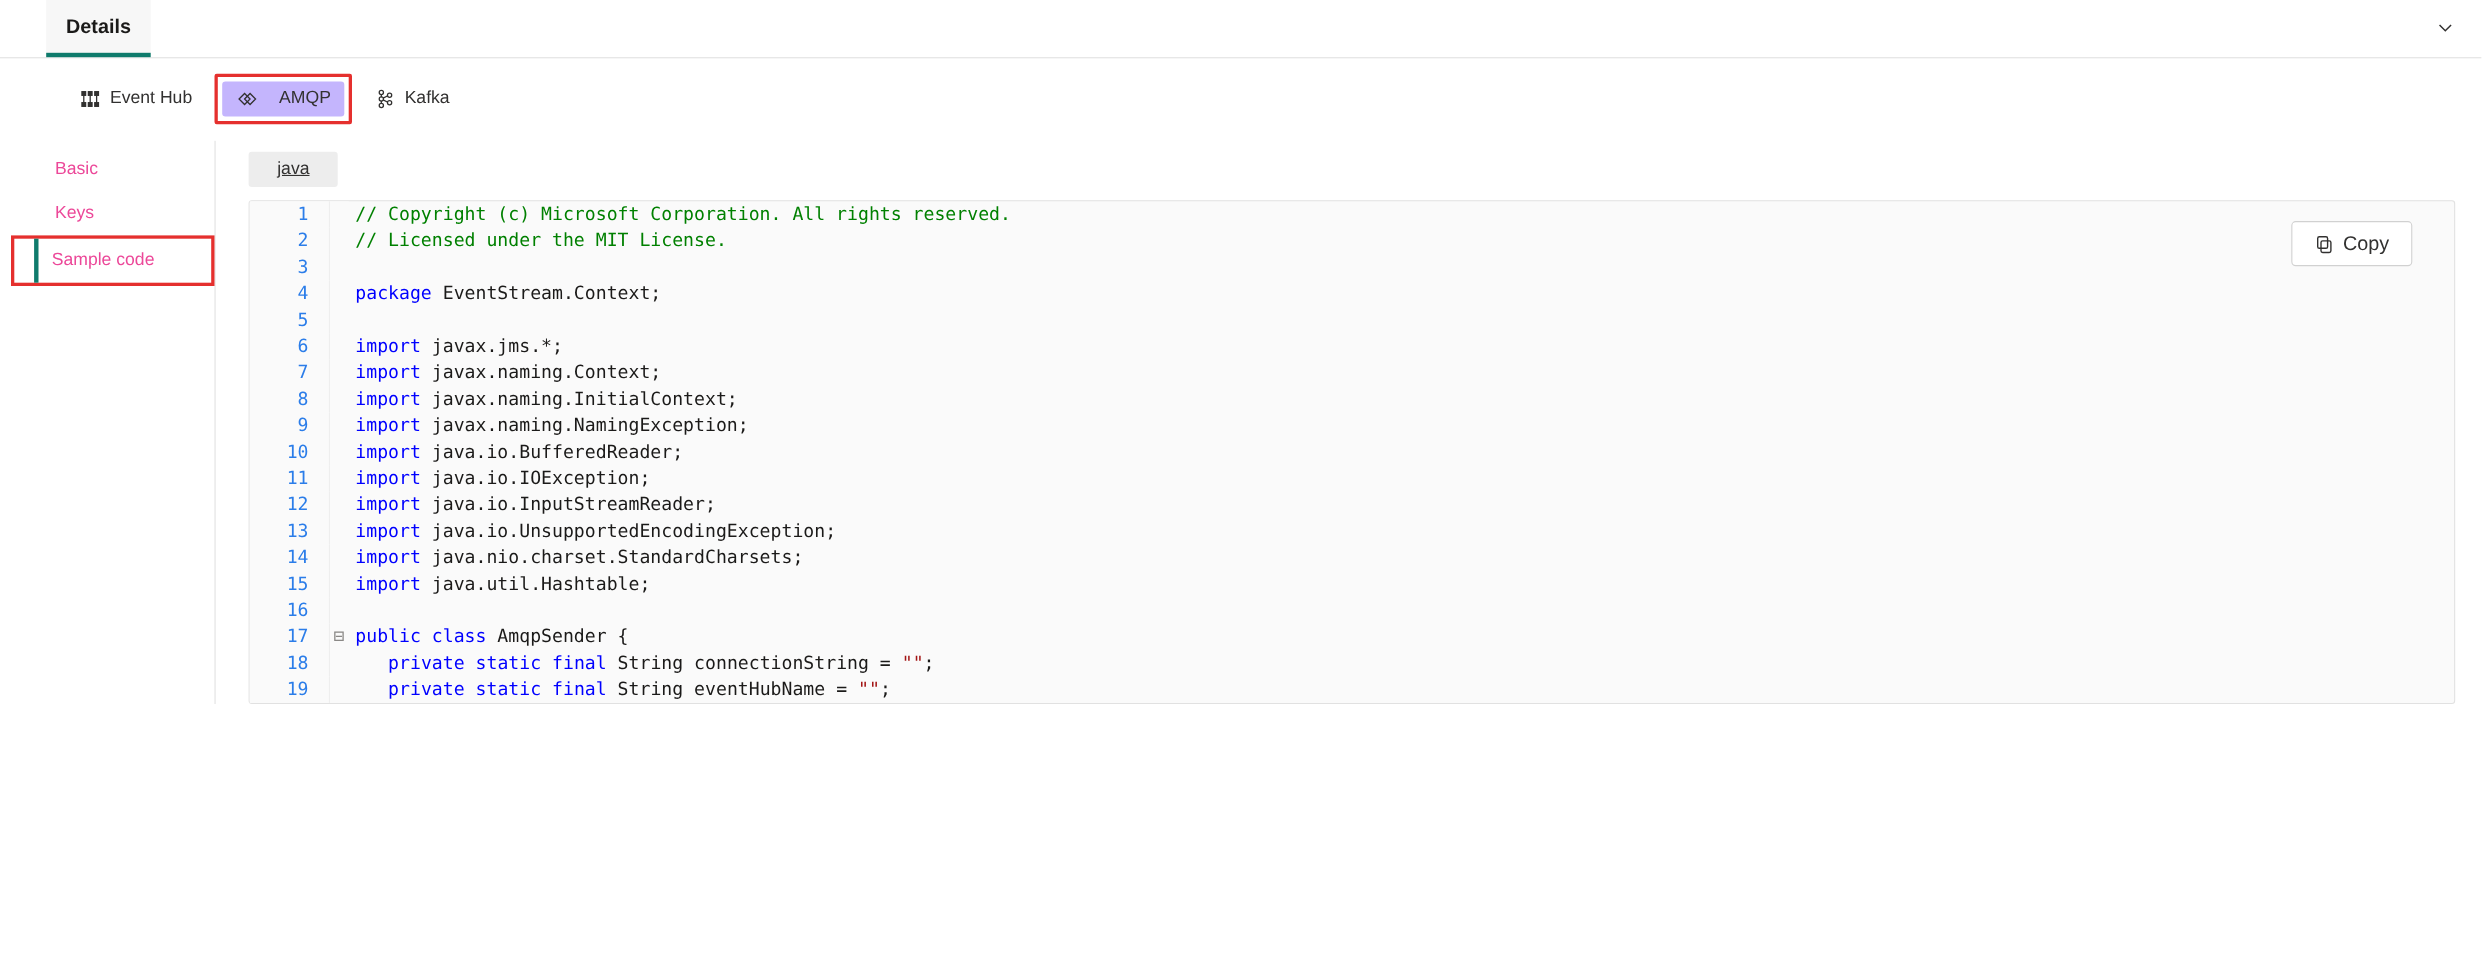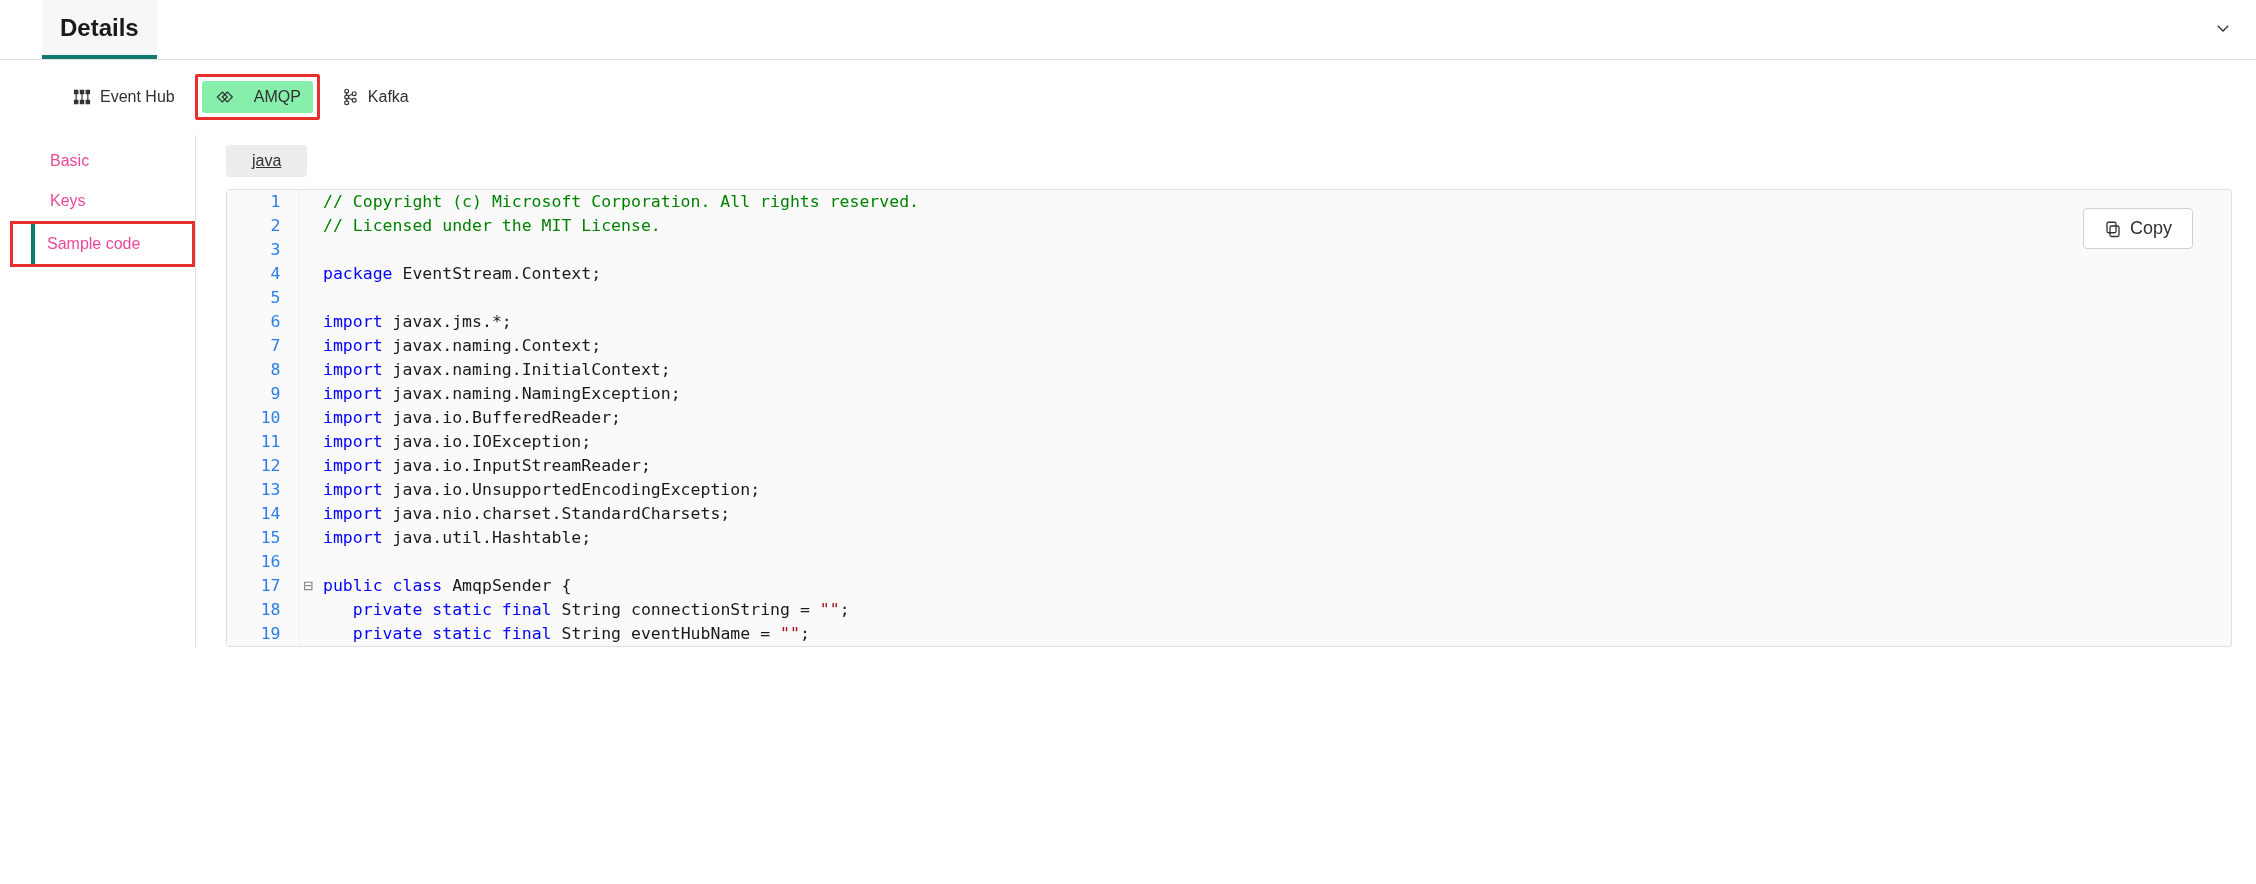--- a/index.html
+++ b/index.html
@@ -14,21 +14,21 @@
   .header-row {
     display: flex;
     align-items: center;
     justify-content: space-between;
     padding: 0 24px 0 0;
     border-bottom: 1px solid #e1e1e1;
   }
   .details-tab {
     margin-left: 42px;
     padding: 14px 18px 13px;
-    font-size: 24px;
+    font-size: 18px;
     font-weight: 600;
     background: #f7f7f7;
     border-bottom: 4px solid #0f7b6c;
     color: #1b1a19;
   }
   .chevron {
     width: 18px; height: 18px;
     stroke: #323130;
     fill: none;
   }
@@ -43,21 +43,21 @@
     display: flex;
     align-items: center;
     gap: 8px;
     padding: 6px 12px;
     border-radius: 3px;
     cursor: pointer;
     color: #323130;
     font-size: 16px;
   }
   .subtab.selected {
-    background: #86efac;
+    background: #c4b5fd;
     gap: 20px;
   }
   .subtab svg { width: 20px; height: 20px; fill: none; stroke: #323130; stroke-width: 1.4; }
   .eventhub-icon rect { fill: #323130; }
   .subtab-highlighted-box {
     border: 3px solid #e5302e;
     padding: 4px;
     border-radius: 2px;
     display: flex;
   }

